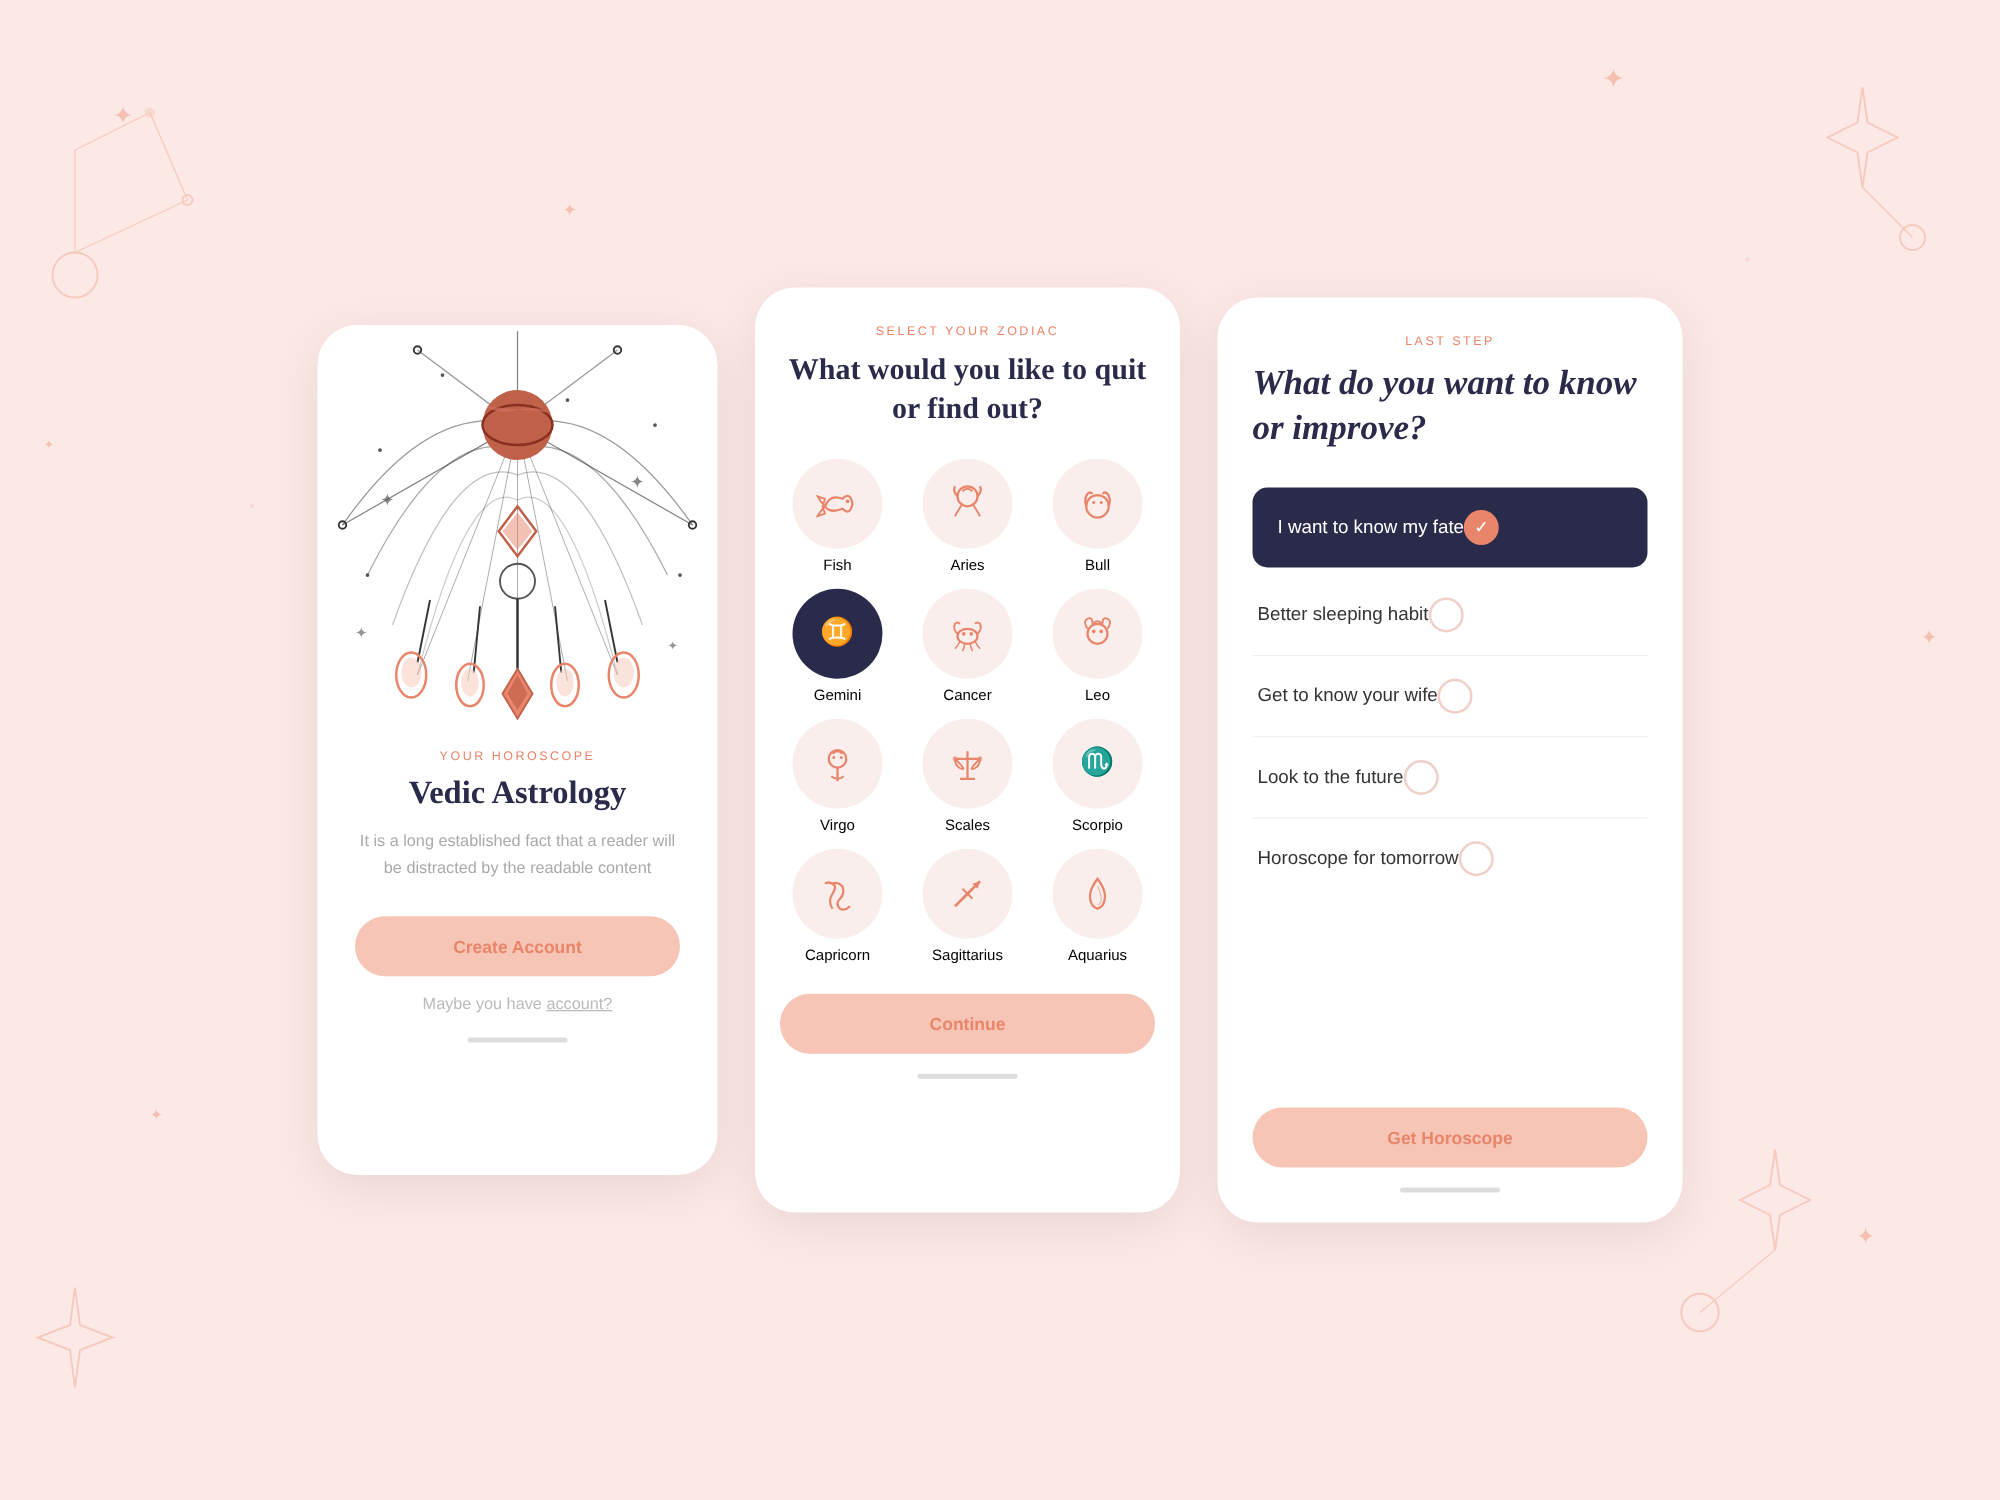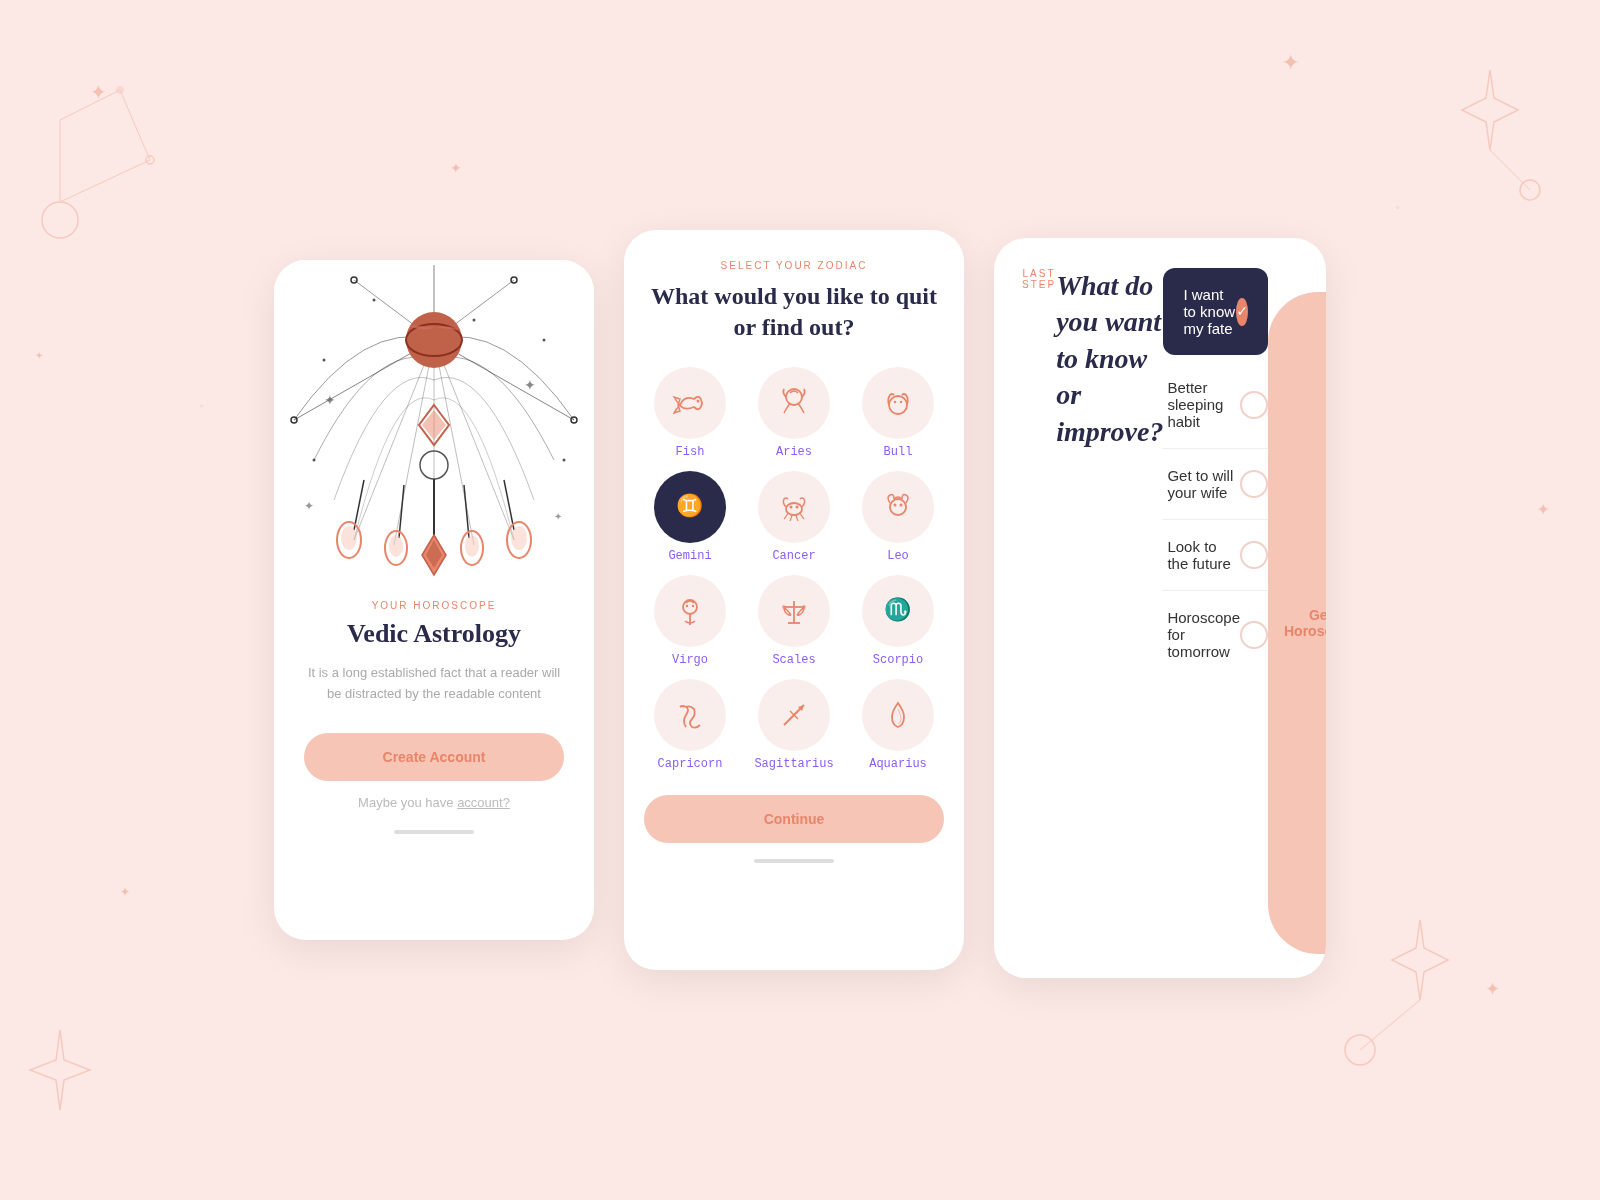--- a/index.html
+++ b/index.html
@@ -176,44 +176,45 @@
       justify-content: center;
       margin-bottom: 6px;
       font-size: 28px;
     }
 
     .zodiac-icon-wrap.selected {
       background: #2a2a4a;
     }
 
     .zodiac-name {
-      font-family: Liberation Mono, monospace;
+      font-family: Liberation Sans, sans-serif;
       font-size: 12px;
-      color: #8b5cf6;
+      color: #000000;
       text-align: center;
     }
 
     .btn-continue {
       width: 100%;
       padding: 16px;
       border-radius: 50px;
       border: none;
       background: #f7c5b5;
       color: #e8856a;
       font-family: Arial, sans-serif;
       font-size: 14px;
       font-weight: 600;
       cursor: pointer;
     }
 
     
     .screen3 {
-      width: 332px;
+      width: 372px;
       min-height: 740px;
       display: flex;
+      flex-direction: column;
       padding: 30px 28px 24px;
       margin-top: 16px;
     }
 
     .last-step-label {
       font-family: Arial, sans-serif;
       font-size: 10px;
       letter-spacing: 2px;
       text-transform: uppercase;
       color: #e8856a;
@@ -618,21 +619,21 @@
         <span class="option-text">I want to know my fate</span>
         <div class="radio-check">✓</div>
       </div>
 
       <div class="option-item" style="background:white;border-radius:0;padding-left:4px;">
         <span class="option-text">Better sleeping habit</span>
         <div class="radio-outer"></div>
       </div>
 
       <div class="option-item" style="background:white;border-radius:0;padding-left:4px;">
-        <span class="option-text">Get to will your wife</span>
+        <span class="option-text">Get to know your wife</span>
         <div class="radio-outer"></div>
       </div>
 
       <div class="option-item" style="background:white;border-radius:0;padding-left:4px;">
         <span class="option-text">Look to the future</span>
         <div class="radio-outer"></div>
       </div>
 
       <div class="option-item" style="background:white;border-radius:0;padding-left:4px;border-bottom:none;">
         <span class="option-text">Horoscope for tomorrow</span>

